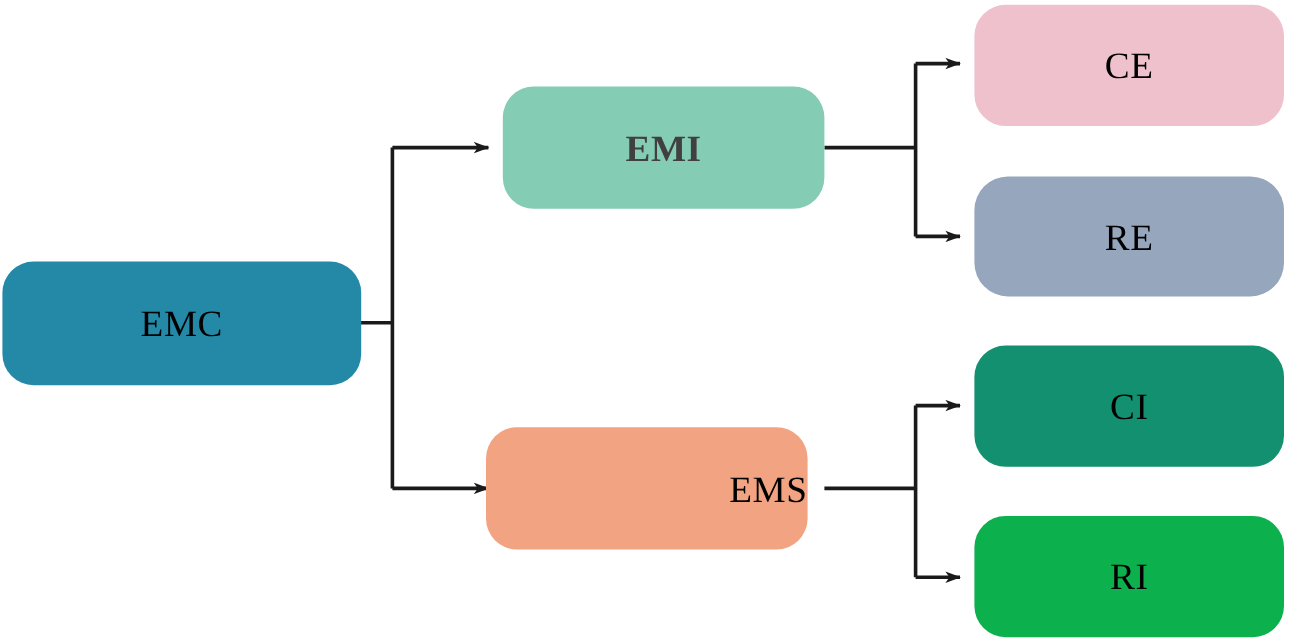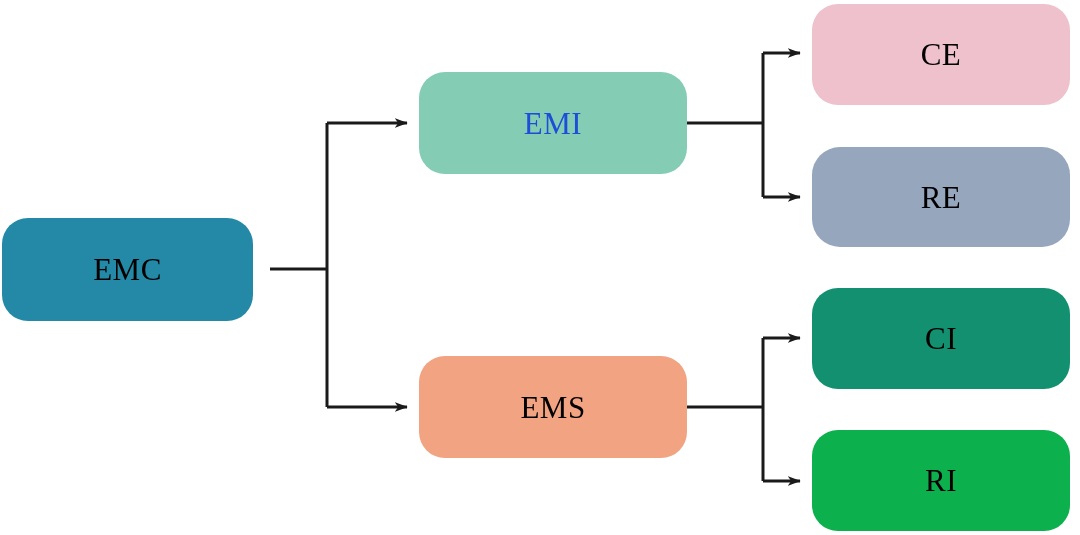--- a/index.html
+++ b/index.html
@@ -71,29 +71,29 @@
     </g>
 
     <g>
       <path d="M 687 407 L 763 407" stroke="#1a1a1a" stroke-width="3" fill="none"></path>
       <path d="M 763 338 L 763 481" stroke="#1a1a1a" stroke-width="3" fill="none"></path>
       <path d="M 763 338 L 800 338" stroke="#1a1a1a" stroke-width="3" fill="none" marker-end="url(#arrowhead)"></path>
       <path d="M 763 481 L 800 481" stroke="#1a1a1a" stroke-width="3" fill="none" marker-end="url(#arrowhead)"></path>
     </g>
   </svg>
 
-  <div class="node" style="left: 2px; top: 218px; width: 251px; height: 103px; background: rgb(36, 137, 166);">
+  <div class="node" style="left: 2px; top: 218px; width: 299px; height: 103px; background: rgb(36, 137, 166);">
     <span class="node-label" style="color: rgb(0, 0, 0);">EMC</span>
   </div>
 
   <div class="node" style="left: 419px; top: 72px; width: 268px; height: 102px; background: rgb(132, 205, 180);">
-    <span class="node-label" style="color: #1d4ed8;">EMI</span>
+    <span class="node-label" style="color: #404040; font-weight: bold;">EMI</span>
   </div>
 
-  <div class="node" style="left: 419px; top: 356px; width: 268px; height: 102px; background: rgb(242, 163, 129);">
+  <div class="node" style="left: 405px; top: 356px; width: 268px; height: 102px; background: rgb(242, 163, 129); justify-content: flex-end;">
     <span class="node-label" style="color: rgb(0, 0, 0);">EMS</span>
   </div>
 
   <div class="node" style="left: 812px; top: 4px; width: 258px; height: 101px; background: rgb(238, 193, 205);">
     <span class="node-label" style="color: rgb(0, 0, 0);">CE</span>
   </div>
 
   <div class="node" style="left: 812px; top: 147px; width: 258px; height: 100px; background: rgb(149, 166, 189); border-radius: 28px;">
     <span class="node-label" style="color: rgb(0, 0, 0);">RE</span>
   </div>

